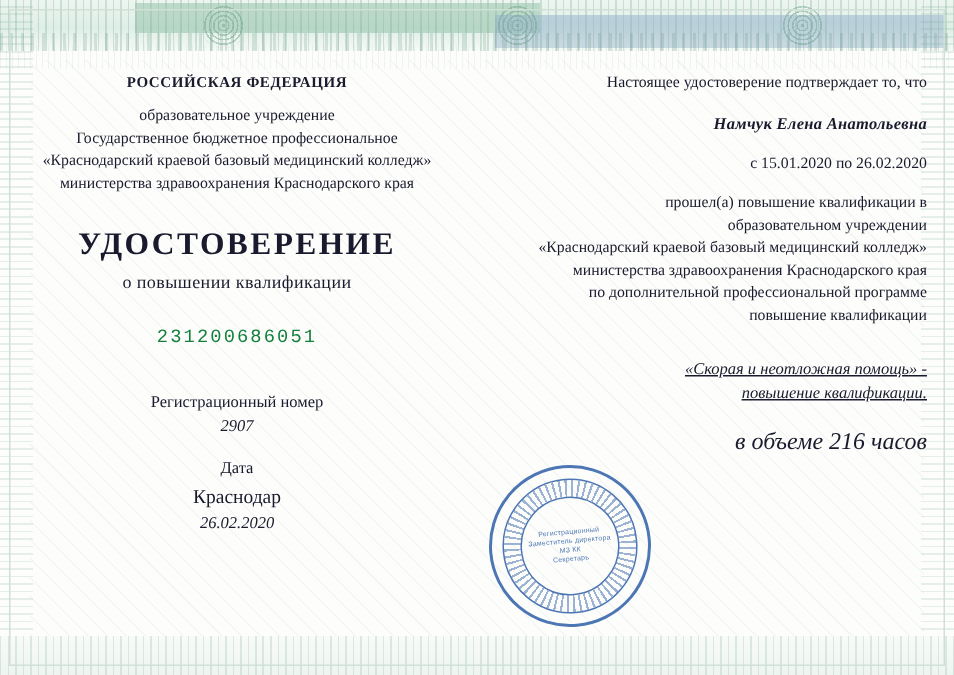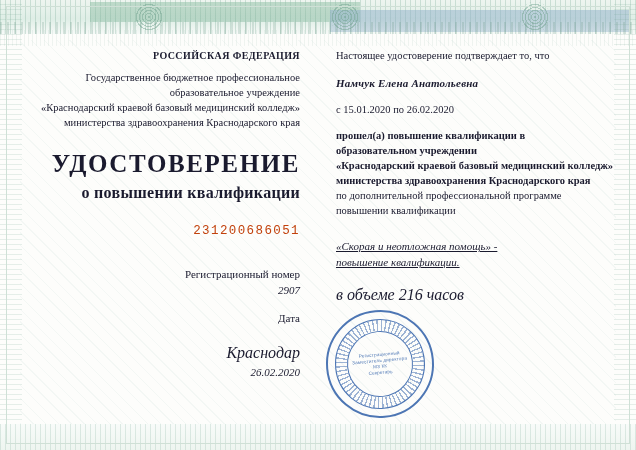--- a/index.html
+++ b/index.html
@@ -175,77 +175,76 @@
     width: 636px;
     height: 380px;
     display: flex;
   }
   .col {
     box-sizing: border-box;
     padding: 0 18px;
   }
   .col-left {
     width: 318px;
-    text-align: right;
+    text-align: center;
     padding-left: 16px;
   }
   .col-right {
     width: 318px;
-    text-align: left;
+    text-align: right;
   }
 
   .head-rf {
     font-size: 10px;
     font-weight: bold;
     letter-spacing: 0.4px;
     margin-top: 6px;
   }
   .org-block {
     margin-top: 9px;
     font-size: 10.5px;
     line-height: 15px;
   }
   .org-block div { white-space: nowrap; }
 
   .title-main {
     margin-top: 20px;
-    font-size: 25px;
+    font-size: 21px;
     font-weight: bold;
     letter-spacing: 1.6px;
   }
   .title-sub {
     margin-top: 6px;
-    font-size: 16px;
-    font-weight: bold;
+    font-size: 12px;
+    font-weight: normal;
     letter-spacing: 0.3px;
   }
   .serial {
     margin-top: 22px;
     font-size: 12.5px;
     letter-spacing: 1.4px;
-    color: #c2410c;
+    color: #15803d;
     font-family: "Liberation Mono", monospace;
   }
   .reg-label {
     margin-top: 30px;
     font-size: 11px;
   }
   .reg-value {
     margin-top: 4px;
     font-size: 11px;
     font-style: italic;
   }
   .city-label {
     margin-top: 16px;
     font-size: 11px;
   }
   .city-value {
-    margin-top: 20px;
-    font-size: 16px;
-    font-style: italic;
+    margin-top: 5px;
+    font-size: 13px;
   }
   .date-label {
     margin-top: 16px;
     font-size: 11px;
   }
   .date-value {
     margin-top: 4px;
     font-size: 11px;
     font-style: italic;
   }
@@ -264,21 +263,21 @@
   }
   .r-period {
     margin-top: 15px;
     font-size: 10.5px;
   }
   .r-body {
     margin-top: 13px;
     font-size: 10.5px;
     line-height: 15px;
   }
-  .r-body div { white-space: nowrap; font-weight: bold; }
+  .r-body div { white-space: nowrap; }
   .r-prog {
     font-size: 10.5px;
     line-height: 15px;
   }
   .r-course {
     margin-top: 20px;
     font-size: 11px;
     font-weight: normal;
     font-style: italic;
     line-height: 16px;
@@ -402,22 +401,22 @@
   <div class="band-bottom"></div>
   <div class="border-frame"></div>
   <div class="watermark"></div>
 
   <div class="columns">
 
     <div class="col col-left">
       <div class="head-rf">РОССИЙСКАЯ ФЕДЕРАЦИЯ</div>
 
       <div class="org-block">
+        <div>образовательное учреждение</div>
         <div>Государственное бюджетное профессиональное</div>
-        <div>образовательное учреждение</div>
         <div>«Краснодарский краевой базовый медицинский колледж»</div>
         <div>министерства здравоохранения Краснодарского края</div>
       </div>
 
       <div class="title-main">УДОСТОВЕРЕНИЕ</div>
       <div class="title-sub">о повышении квалификации</div>
 
       <div class="serial">231200686051</div>
 
       <div class="reg-label">Регистрационный номер</div>
@@ -436,21 +435,21 @@
 
       <div class="r-body">
         <div>прошел(а) повышение квалификации в</div>
         <div>образовательном учреждении</div>
         <div>«Краснодарский краевой базовый медицинский колледж»</div>
         <div>министерства здравоохранения Краснодарского края</div>
       </div>
 
       <div class="r-prog">
         <div>по дополнительной профессиональной программе</div>
-        <div>повышении квалификации</div>
+        <div>повышение квалификации</div>
       </div>
 
       <div class="r-course">
         <div>«Скорая и неотложная помощь» -</div>
         <div>повышение квалификации.</div>
       </div>
 
       <div class="r-hours">в объеме 216 часов</div>
     </div>
   </div>

